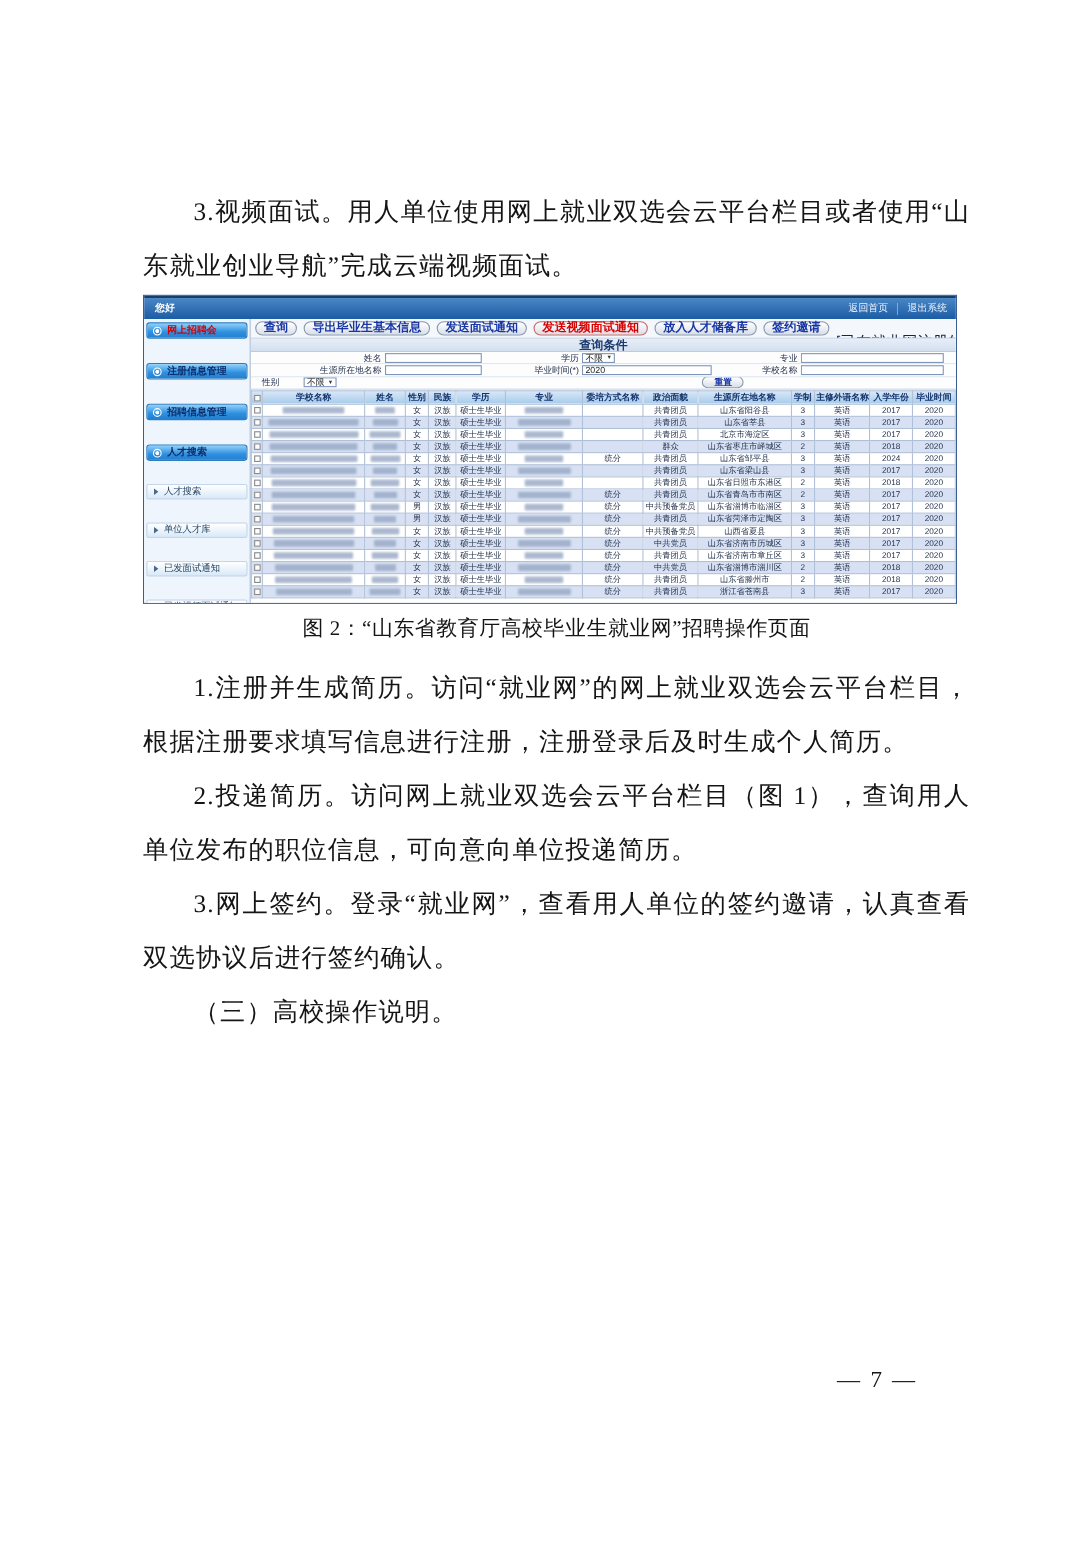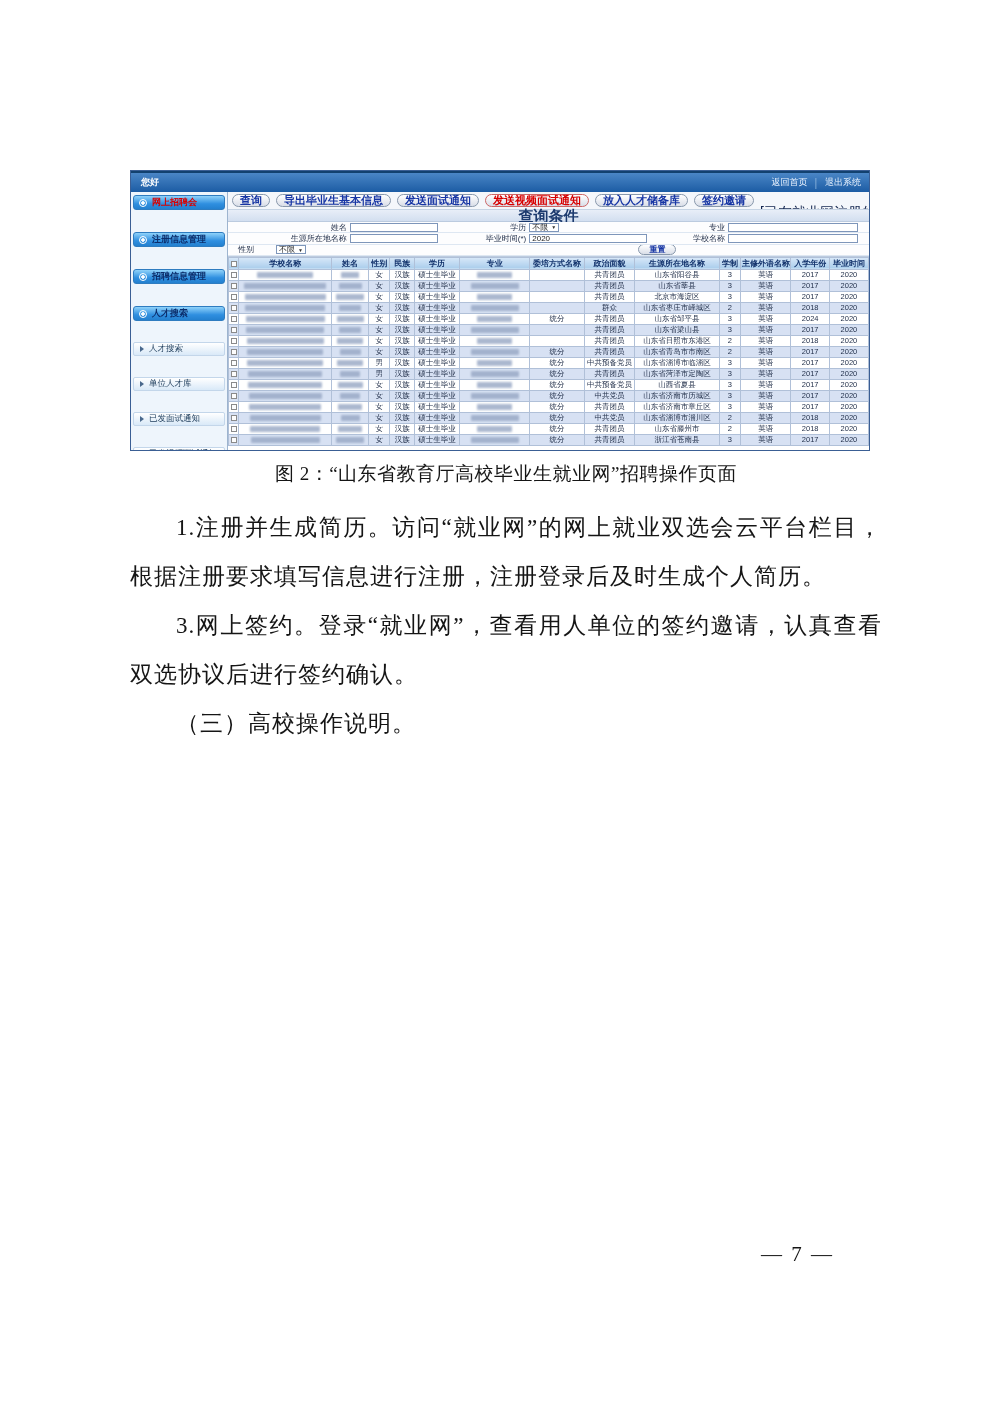--- a/index.html
+++ b/index.html
@@ -122,21 +122,21 @@
   }
   .pill.red { color: #d80000; border-color: #c66; }
   .plainlink { font-size: 14px; font-weight: normal; color: #13264f; cursor: pointer; margin-top: 24px; }
   .tsep { width: 1px; height: 10px; background: #a9b6c6; }
 
   .qtitle {
     height: 12px; flex: 0 0 12px;
     background: linear-gradient(#e8eef8, #d3dff0);
     border-bottom: 1px solid #bccbdf;
     text-align: center;
-    font-size: 15px; font-weight: bold; color: #1c3a6e;
+    font-size: 11px; font-weight: bold; color: #1c3a6e;
     line-height: 12px;
   }
   .qform {
     display: grid;
     grid-template-columns: 19% 15% 13% 20% 11% 22%;
     grid-auto-rows: 11.3px;
     border-bottom: 1px solid #bccbdf;
     background: #fdfdfe;
     font-size: 8px; color: #23304a;
   }
@@ -190,20 +190,21 @@
   .rd {
     height: 6px; margin: 0 auto; border-radius: 1px;
     background: #97a7c4; opacity: .8; filter: blur(1.1px);
   }
 </style>
 </head>
 <body>
 
 <div class="page">
 
+  <p class="body-text indent">3.视频面试。用人单位使用网上就业双选会云平台栏目或者使用“山东就业创业导航”完成云端视频面试。</p>
 
   <div class="shot">
     <div class="topbar">
       <span>您好</span>
       <span class="toplinks">
         <a>返回首页</a>
         <span class="sep">│</span>
         <a>退出系统</a>
       </span>
     </div>
@@ -690,17 +691,18 @@
                 <td>2020</td>
               </tr>
             </tbody>
           </table>
       </div>
     </div>
   </div>
 
   <p class="caption">图 2：“山东省教育厅高校毕业生就业网”招聘操作页面</p>
   <p class="body-text indent">1.注册并生成简历。访问“就业网”的网上就业双选会云平台栏目，根据注册要求填写信息进行注册，注册登录后及时生成个人简历。</p>
+  <p class="body-text indent">2.投递简历。访问网上就业双选会云平台栏目（图 1），查询用人单位发布的职位信息，可向意向单位投递简历。</p>
   <p class="body-text indent">3.网上签约。登录“就业网”，查看用人单位的签约邀请，认真查看双选协议后进行签约确认。</p>
   <p class="body-text heading">（三）高校操作说明。</p>
 
   <div class="pageno">— 7 —</div>
 </div>
 
 </body></html>

